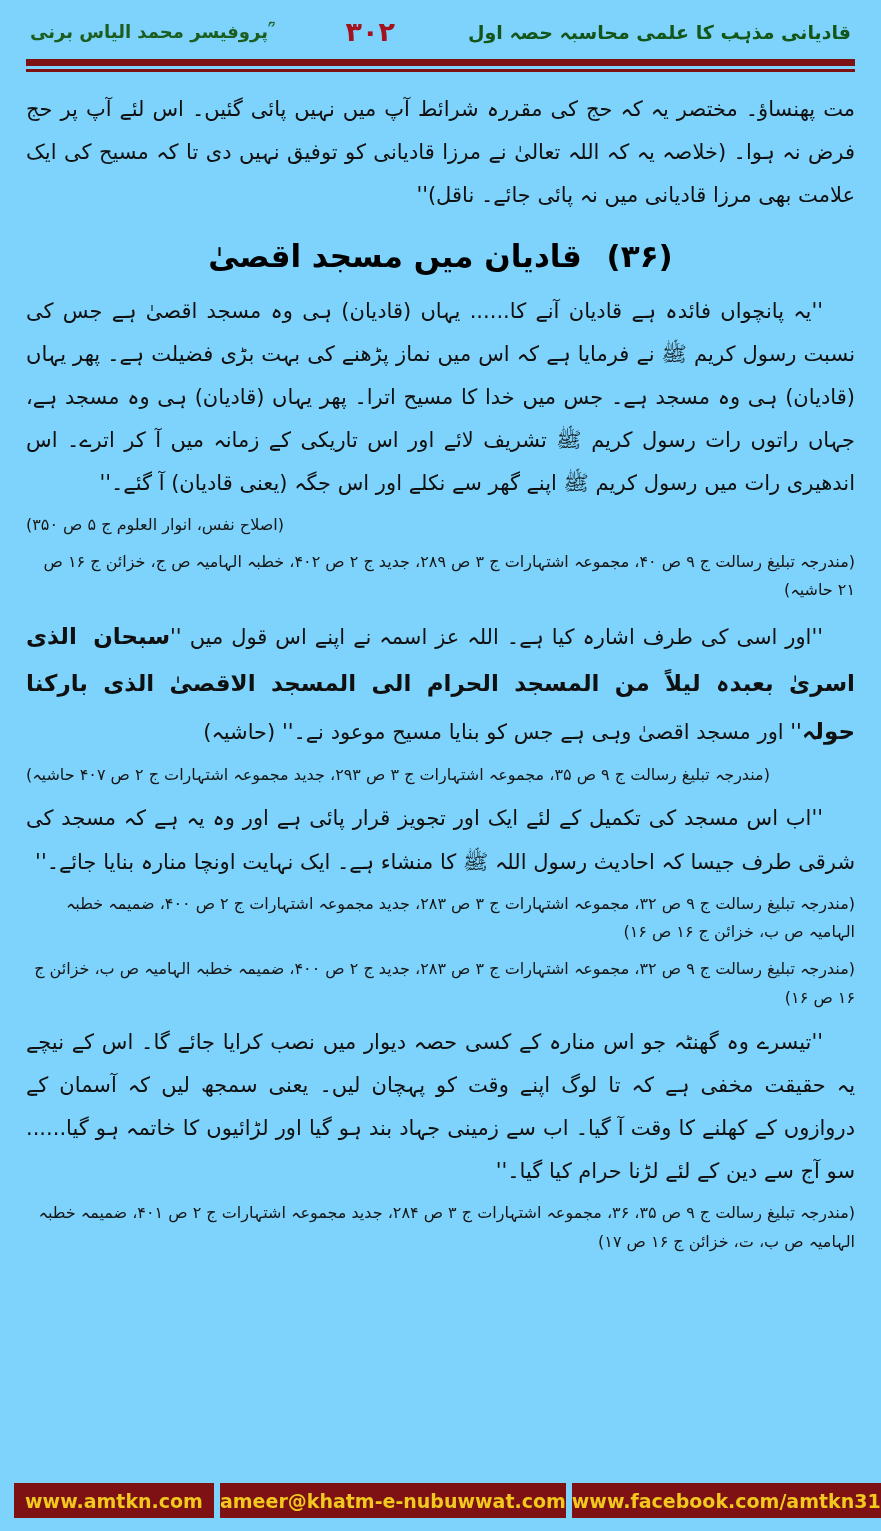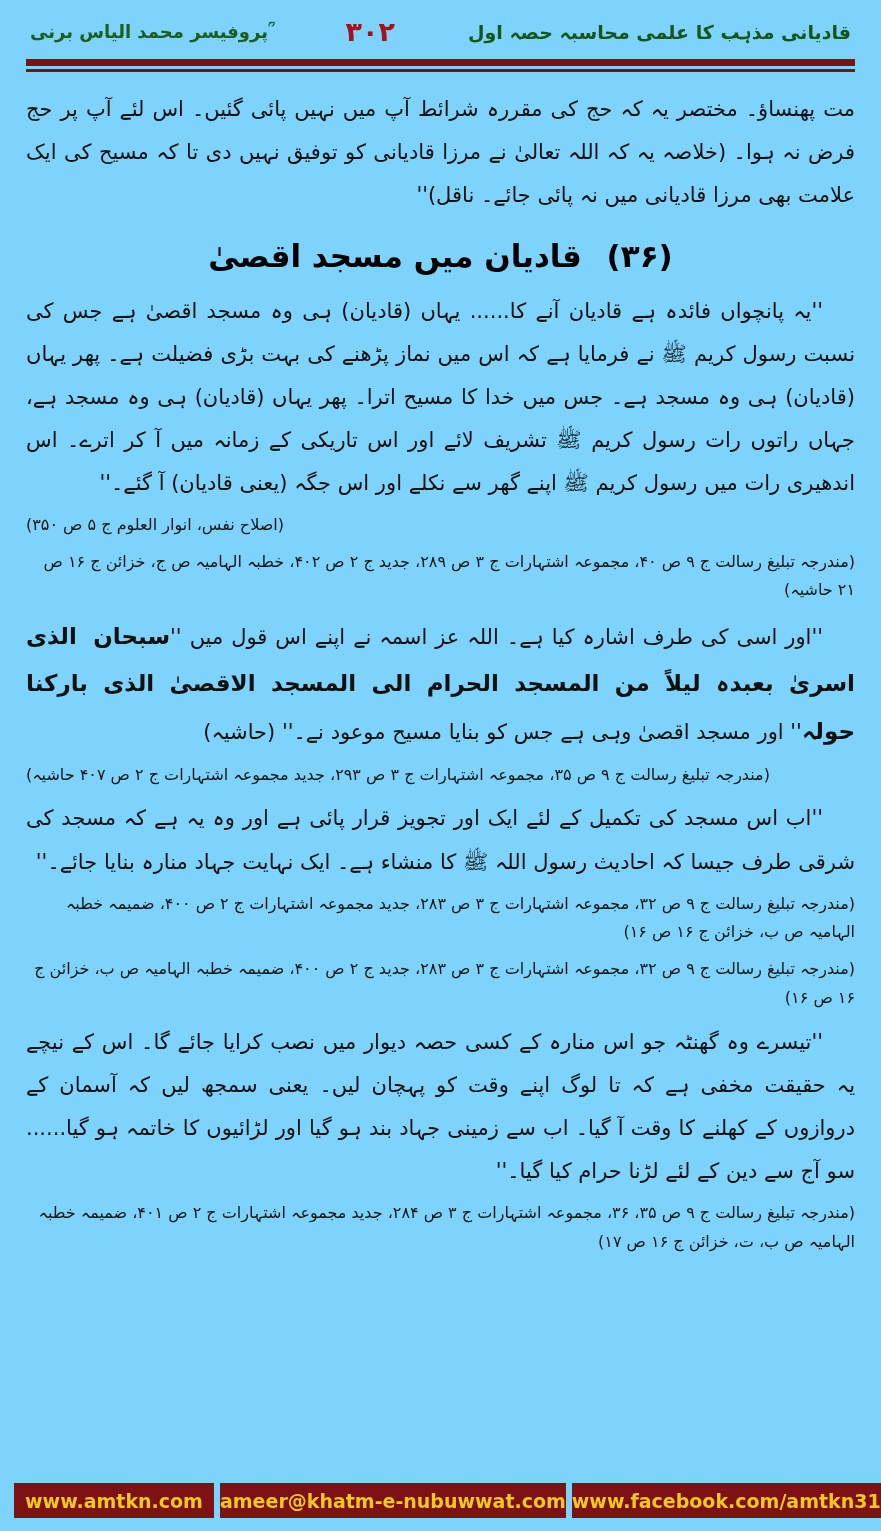--- a/index.html
+++ b/index.html
@@ -105,21 +105,21 @@
     </h2>
 
     <p class="body q">''یہ پانچواں فائدہ ہے قادیان آنے کا...... یہاں (قادیان) ہی وہ مسجد اقصیٰ ہے جس کی نسبت رسول کریم ﷺ نے فرمایا ہے کہ اس میں نماز پڑھنے کی بہت بڑی فضیلت ہے۔ پھر یہاں (قادیان) ہی وہ مسجد ہے۔ جس میں خدا کا مسیح اترا۔ پھر یہاں (قادیان) ہی وہ مسجد ہے، جہاں راتوں رات رسول کریم ﷺ تشریف لائے اور اس تاریکی کے زمانہ میں آ کر اترے۔ اس اندھیری رات میں رسول کریم ﷺ اپنے گھر سے نکلے اور اس جگہ (یعنی قادیان) آ گئے۔''</p>
     <p class="ref left">(اصلاح نفس، انوار العلوم ج ۵ ص ۳۵۰)</p>
 
     <p class="ref center">(مندرجہ تبلیغ رسالت ج ۹ ص ۴۰، مجموعہ اشتہارات ج ۳ ص ۲۸۹، جدید ج ۲ ص ۴۰۲، خطبہ الہامیہ ص ج، خزائن ج ۱۶ ص ۲۱ حاشیہ)</p>
 
     <p class="body q"><span>''اور اسی کی طرف اشارہ کیا ہے۔ اللہ عز اسمہ نے اپنے اس قول میں ''</span><span class="arabic" lang="ar">سبحان الذی اسریٰ بعبدہ لیلاً من المسجد الحرام الی المسجد الاقصیٰ الذی بارکنا حولہ</span><span>'' اور مسجد اقصیٰ وہی ہے جس کو بنایا مسیح موعود نے۔'' (حاشیہ)</span></p>
     <p class="ref left">(مندرجہ تبلیغ رسالت ج ۹ ص ۳۵، مجموعہ اشتہارات ج ۳ ص ۲۹۳، جدید مجموعہ اشتہارات ج ۲ ص ۴۰۷ حاشیہ)</p>
 
-    <p class="body q">''اب اس مسجد کی تکمیل کے لئے ایک اور تجویز قرار پائی ہے اور وہ یہ ہے کہ مسجد کی شرقی طرف جیسا کہ احادیث رسول اللہ ﷺ کا منشاء ہے۔ ایک نہایت جہاد منارہ بنایا جائے۔''</p>
+    <p class="body q">''اب اس مسجد کی تکمیل کے لئے ایک اور تجویز قرار پائی ہے اور وہ یہ ہے کہ مسجد کی شرقی طرف جیسا کہ احادیث رسول اللہ ﷺ کا منشاء ہے۔ ایک نہایت اونچا منارہ بنایا جائے۔''</p>
     <p class="ref center">(مندرجہ تبلیغ رسالت ج ۹ ص ۳۲، مجموعہ اشتہارات ج ۳ ص ۲۸۳، جدید مجموعہ اشتہارات ج ۲ ص ۴۰۰، ضمیمہ خطبہ الہامیہ ص ب، خزائن ج ۱۶ ص ۱۶)</p>
 
     <p class="ref center">(مندرجہ تبلیغ رسالت ج ۹ ص ۳۲، مجموعہ اشتہارات ج ۳ ص ۲۸۳، جدید ج ۲ ص ۴۰۰، ضمیمہ خطبہ الہامیہ ص ب، خزائن ج ۱۶ ص ۱۶)</p>
 
     <p class="body q">''تیسرے وہ گھنٹہ جو اس منارہ کے کسی حصہ دیوار میں نصب کرایا جائے گا۔ اس کے نیچے یہ حقیقت مخفی ہے کہ تا لوگ اپنے وقت کو پہچان لیں۔ یعنی سمجھ لیں کہ آسمان کے دروازوں کے کھلنے کا وقت آ گیا۔ اب سے زمینی جہاد بند ہو گیا اور لڑائیوں کا خاتمہ ہو گیا...... سو آج سے دین کے لئے لڑنا حرام کیا گیا۔''</p>
     <p class="ref center">(مندرجہ تبلیغ رسالت ج ۹ ص ۳۵، ۳۶، مجموعہ اشتہارات ج ۳ ص ۲۸۴، جدید مجموعہ اشتہارات ج ۲ ص ۴۰۱، ضمیمہ خطبہ الہامیہ ص ب، ت، خزائن ج ۱۶ ص ۱۷)</p>
 
   </div>
 
   <div class="footer">

